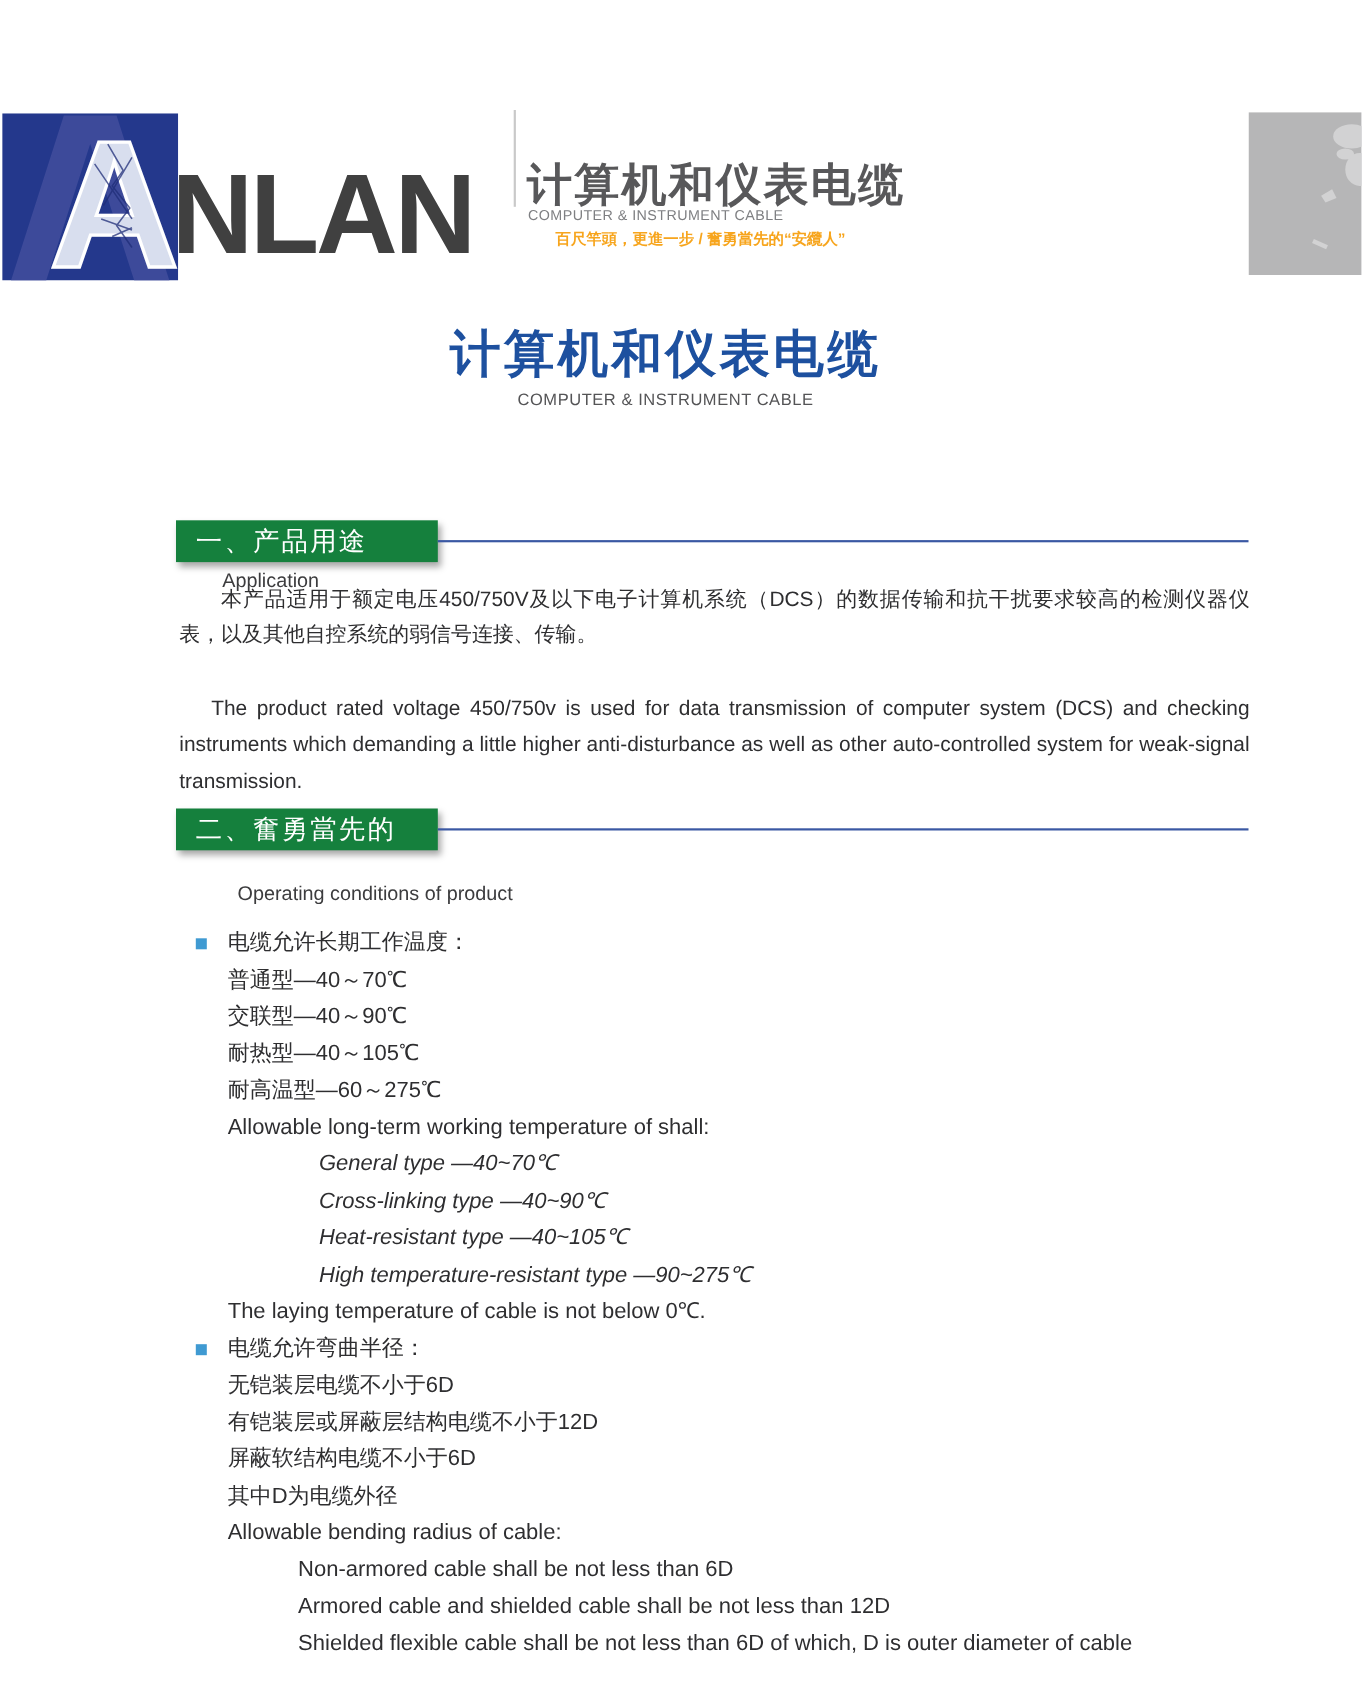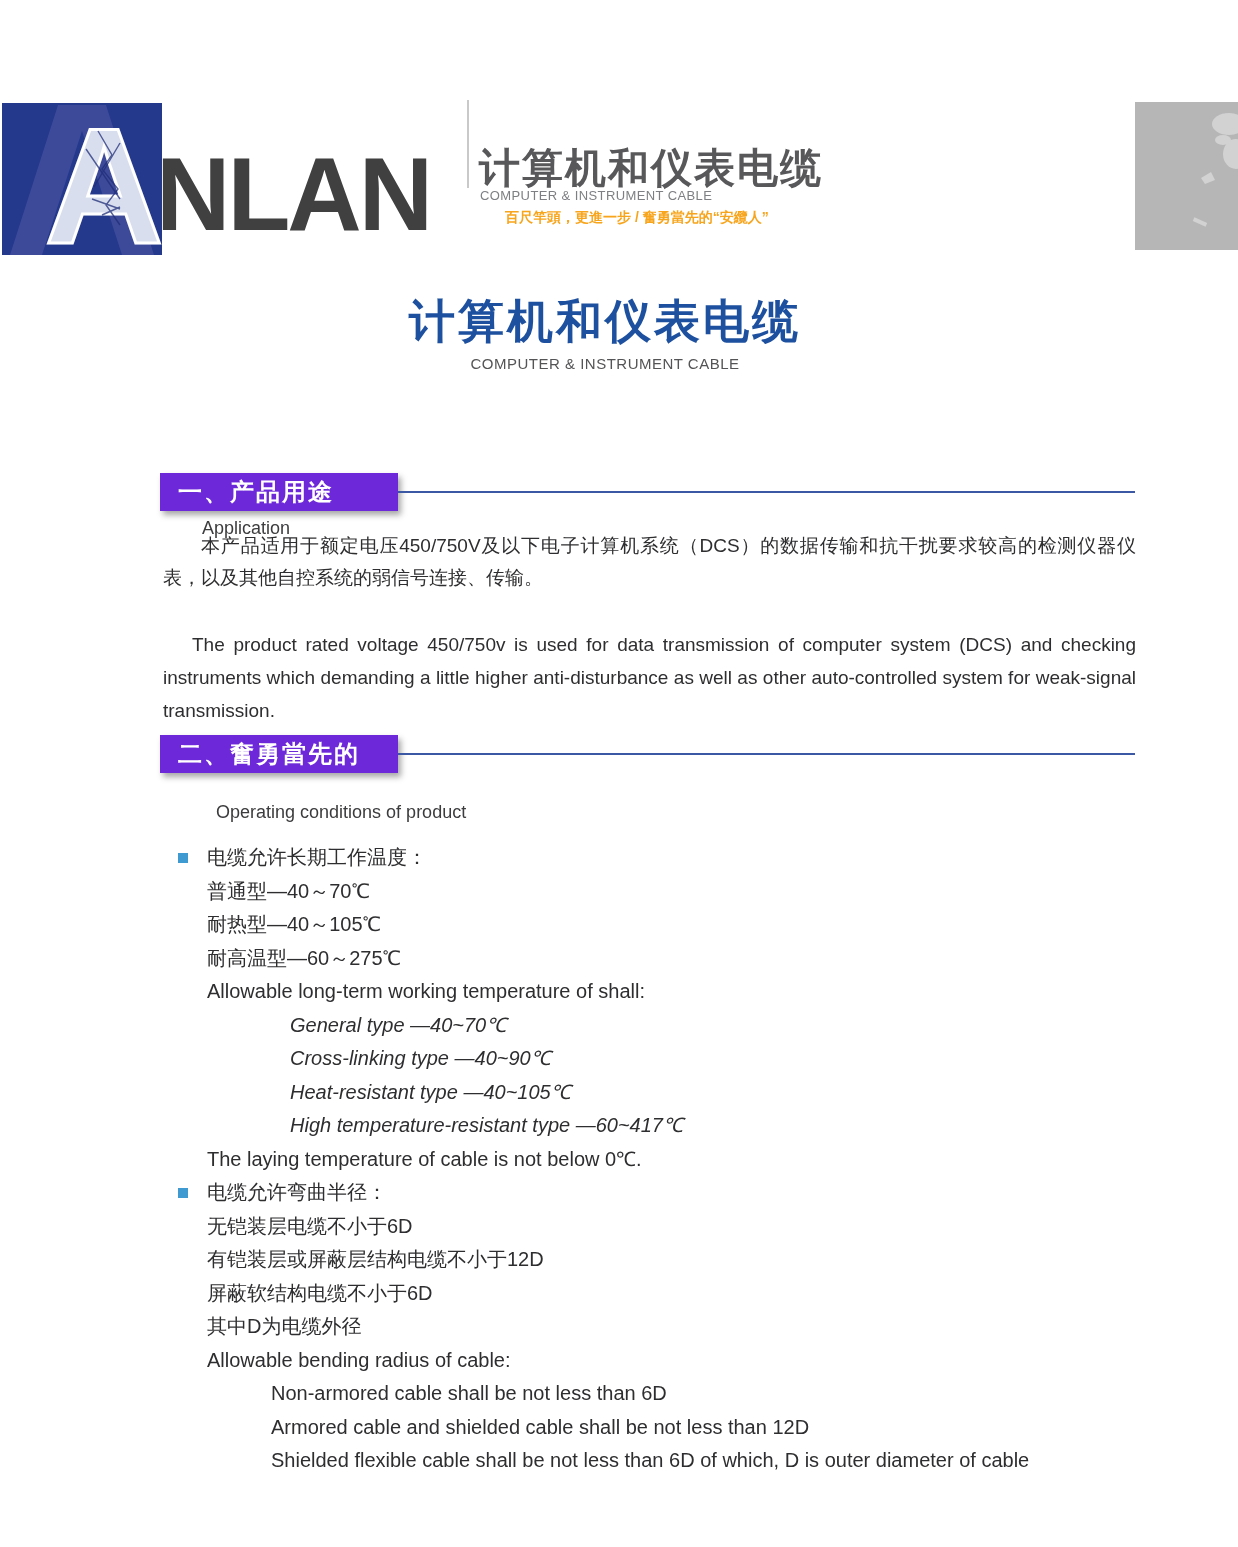--- a/index.html
+++ b/index.html
@@ -41,22 +41,22 @@
   .doc-subtitle{
     position:absolute;left:0;top:356px;width:1210px;text-align:center;
     font-size:15px;color:#545456;letter-spacing:.5px;line-height:1;
   }
   
   .sec-header{position:absolute;left:160px;width:975px;display:flex;align-items:center;}
   .sec-header.s1{top:473px;}
   .sec-header.s2{top:735px;}
   .sec-box{
     width:220px;height:38px;flex:0 0 auto;
-    background:#6d28d9;color:#ffffff;
-    font-size:24px;font-weight:bold;letter-spacing:2px;
+    background:#15803d;color:#ffffff;
+    font-size:24px;font-weight:normal;letter-spacing:2px;
     display:flex;align-items:center;padding-left:18px;
     box-shadow:3px 4px 6px rgba(0,0,0,.35);
   }
   .sec-rule{flex:1;height:2px;background:#3a58a3;}
   .sec-sub-en{position:absolute;font-size:18px;color:#3c3c3e;line-height:1;}
   .sec-sub-en.s1{left:202px;top:519px;}
   .sec-sub-en.s2{left:216px;top:787px;margin-top:16px;}
   
   .para-cn{
     position:absolute;left:163px;top:530px;width:973px;
@@ -131,27 +131,28 @@
 
   <div class="sec-header s2">
     <div class="sec-box">二、奮勇當先的</div>
     <div class="sec-rule"></div>
   </div>
   <div class="sec-sub-en s2">Operating conditions of product</div>
 
   <div class="cond-list">
     <div class="line"><span class="bullet-sq"></span><span>电缆允许长期工作温度：</span></div>
     <div class="line"><span>普通型—40～70℃</span></div>
+    <div class="line"><span>交联型—40～90℃</span></div>
     <div class="line"><span>耐热型—40～105℃</span></div>
     <div class="line"><span>耐高温型—60～275℃</span></div>
     <div class="line"><span>Allowable long-term working temperature of shall:</span></div>
     <div class="line indent1"><span>General type —40~70℃</span></div>
     <div class="line indent1"><span>Cross-linking type —40~90℃</span></div>
     <div class="line indent1"><span>Heat-resistant type —40~105℃</span></div>
-    <div class="line indent1"><span>High temperature-resistant type —60~417℃</span></div>
+    <div class="line indent1"><span>High temperature-resistant type —90~275℃</span></div>
     <div class="line"><span>The laying temperature of cable is not below 0℃.</span></div>
     <div class="line"><span class="bullet-sq"></span><span>电缆允许弯曲半径：</span></div>
     <div class="line"><span>无铠装层电缆不小于6D</span></div>
     <div class="line"><span>有铠装层或屏蔽层结构电缆不小于12D</span></div>
     <div class="line"><span>屏蔽软结构电缆不小于6D</span></div>
     <div class="line"><span>其中D为电缆外径</span></div>
     <div class="line"><span>Allowable bending radius of cable:</span></div>
     <div class="line indent2"><span>Non-armored cable shall be not less than 6D</span></div>
     <div class="line indent2"><span>Armored cable and shielded cable shall be not less than 12D</span></div>
     <div class="line indent2"><span>Shielded flexible cable shall be not less than 6D of which, D is outer diameter of cable</span></div>

